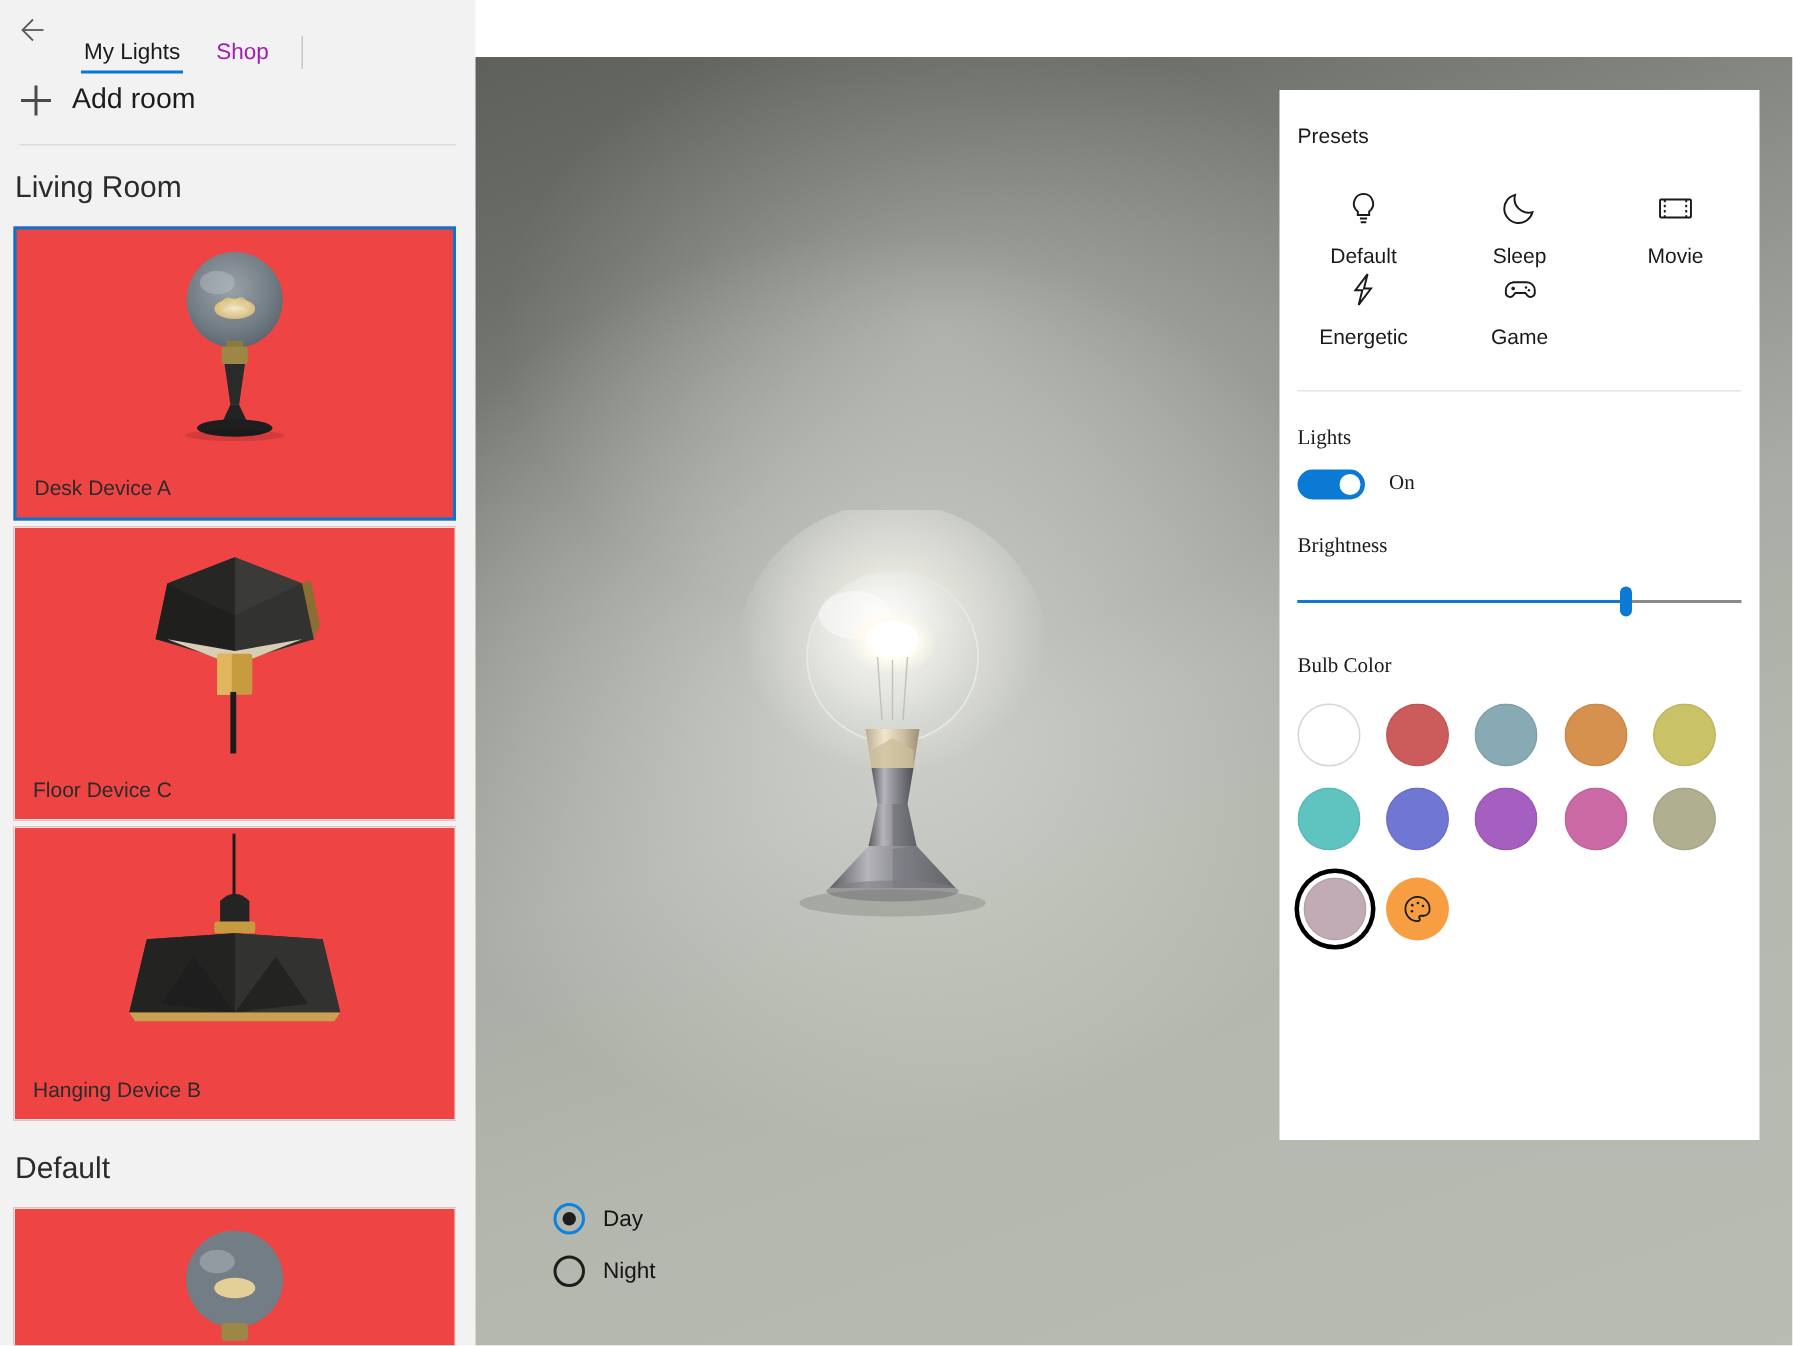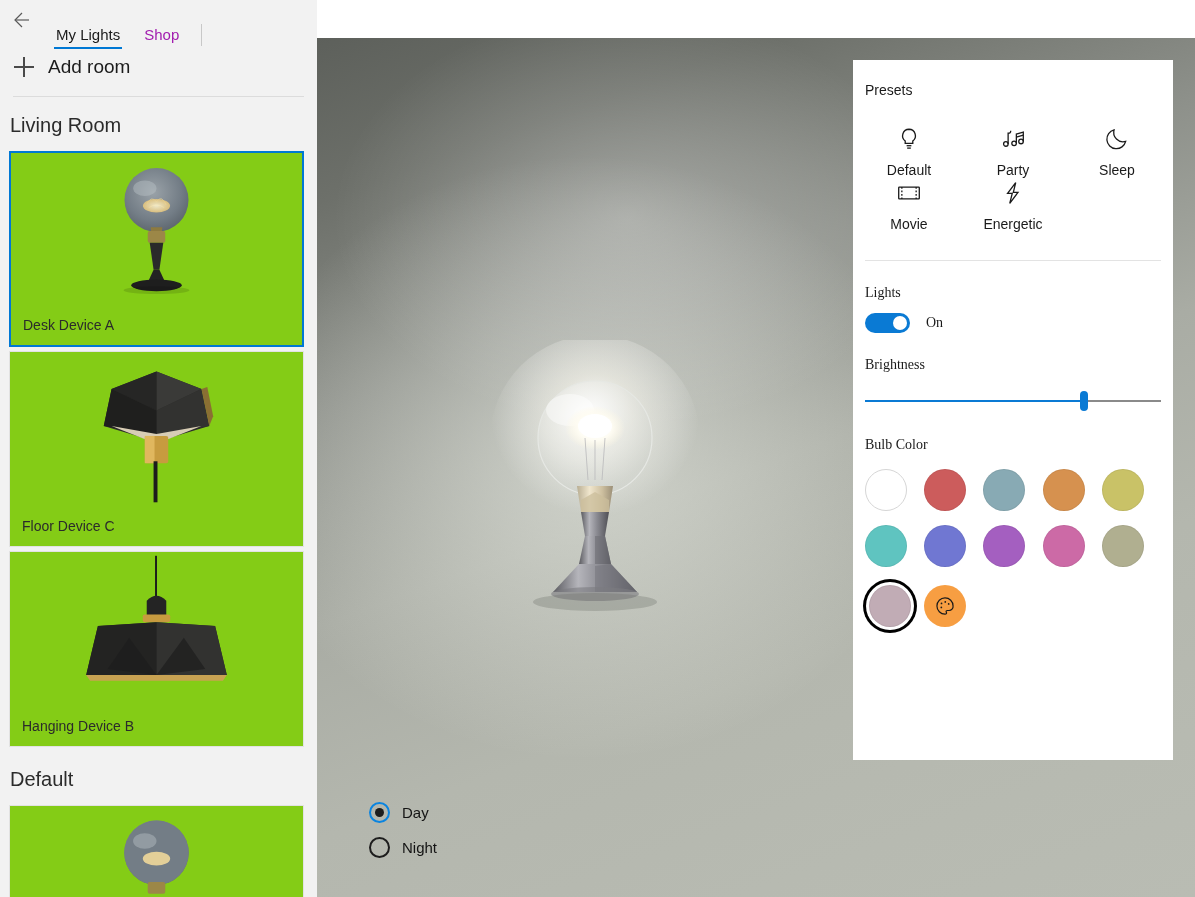--- a/index.html
+++ b/index.html
@@ -53,21 +53,21 @@
 
   .divider { height: 1px; background: #dcdcdc; margin: 0 13px; }
 
   .room-title {
     font-size: 20px; color: #2b2b2b; font-weight: 400;
     padding: 17px 0 14px 10px;
   }
 
   .card {
     position: relative; margin: 0 13px 4px 9px; height: 196px;
-    background: #84cc16; border: 1px solid #e2e2e2; cursor: pointer;
+    background: #ef4444; border: 1px solid #e2e2e2; cursor: pointer;
     overflow: hidden;
   }
   .card.selected { border: 2px solid #0078d4; }
   .card .thumb {
     position: absolute; left: 0; right: 0; top: 0; height: 158px;
   }
   .card .caption {
     position: absolute; left: 12px; bottom: 12px;
     font-size: 14px; color: #2b2b2b;
   }
@@ -382,33 +382,20 @@
           <span class="picon">
             <svg width="26" height="26" viewBox="0 0 24 24" fill="none" stroke="#1a1a1a" stroke-width="1.2">
               <path d="M12 3 a6 6 0 0 0 -3.5 10.8 V16 h7 v-2.2 A6 6 0 0 0 12 3z"></path>
               <path d="M9.8 18.2 h4.4"></path>
                 <path d="M10.3 20.4 h3.4"></path>
             </svg>
           </span>
           <span class="plabel">Default</span>
         </div>
 
-        <div class="preset">
-          <span class="picon">
-            <svg width="26" height="26" viewBox="0 0 24 24" fill="none" stroke="#1a1a1a" stroke-width="1.2">
-              <circle cx="5.4" cy="16.6" r="2.1"></circle>
-              <path d="M7.5 16.6 V6.6 q2.4 0.4 2.4 -2.2"></path>
-              <circle cx="13" cy="16" r="2.1"></circle>
-                <circle cx="19.4" cy="14.3" r="2.1"></circle>
-              <path d="M15.1 16 V7.4 L21.5 5.7 V14.3"></path>
-                <path d="M15.1 10.2 L21.5 8.5"></path>
-            </svg>
-          </span>
-          <span class="plabel">Party</span>
-        </div>
 
         <div class="preset">
           <span class="picon">
             <svg width="26" height="26" viewBox="0 0 24 24" fill="none" stroke="#1a1a1a" stroke-width="1.2">
               <path d="M20 14.2 A8.6 8.6 0 0 1 9.3 3.6 A8.8 8.8 0 1 0 20 14.2 Z"></path>
             </svg>
           </span>
           <span class="plabel">Sleep</span>
         </div>
 
@@ -425,20 +412,31 @@
 
         <div class="preset">
           <span class="picon">
             <svg width="26" height="26" viewBox="0 0 24 24" fill="none" stroke="#1a1a1a" stroke-width="1.2">
               <path d="M14.5 2.5 L7 12.4 h4.3 L9 21.5 L16.6 11.4 H12.3 Z"></path>
             </svg>
           </span>
           <span class="plabel">Energetic</span>
         </div>
 
+        <div class="preset">
+          <span class="picon">
+            <svg width="26" height="26" viewBox="0 0 24 24" fill="none" stroke="#1a1a1a" stroke-width="1.2">
+              <path d="M7.6 7.5 h8.8 a5 5 0 0 1 5 5 v1.4 a2.6 2.6 0 0 1 -4.6 1.7 l-1.2 -1.5 H9.4 l-1.2 1.5 a2.6 2.6 0 0 1 -4.6 -1.7 v-1.4 a5 5 0 0 1 5 -5 z"></path>
+              <path d="M7 11.4 h2.2 M8.1 10.3 v2.2"></path>
+              <circle cx="16" cy="10.8" r="0.75" fill="#1a1a1a" stroke="none"></circle>
+              <circle cx="17.8" cy="12.5" r="0.75" fill="#1a1a1a" stroke="none"></circle>
+            </svg>
+          </span>
+          <span class="plabel">Game</span>
+        </div>
 
       </div>
 
       <div class="panel-divider"></div>
 
       <div class="block">
         <div class="block-label">Lights</div>
         <div class="toggle-row">
           <span class="toggle">
             <span class="knob"></span>

